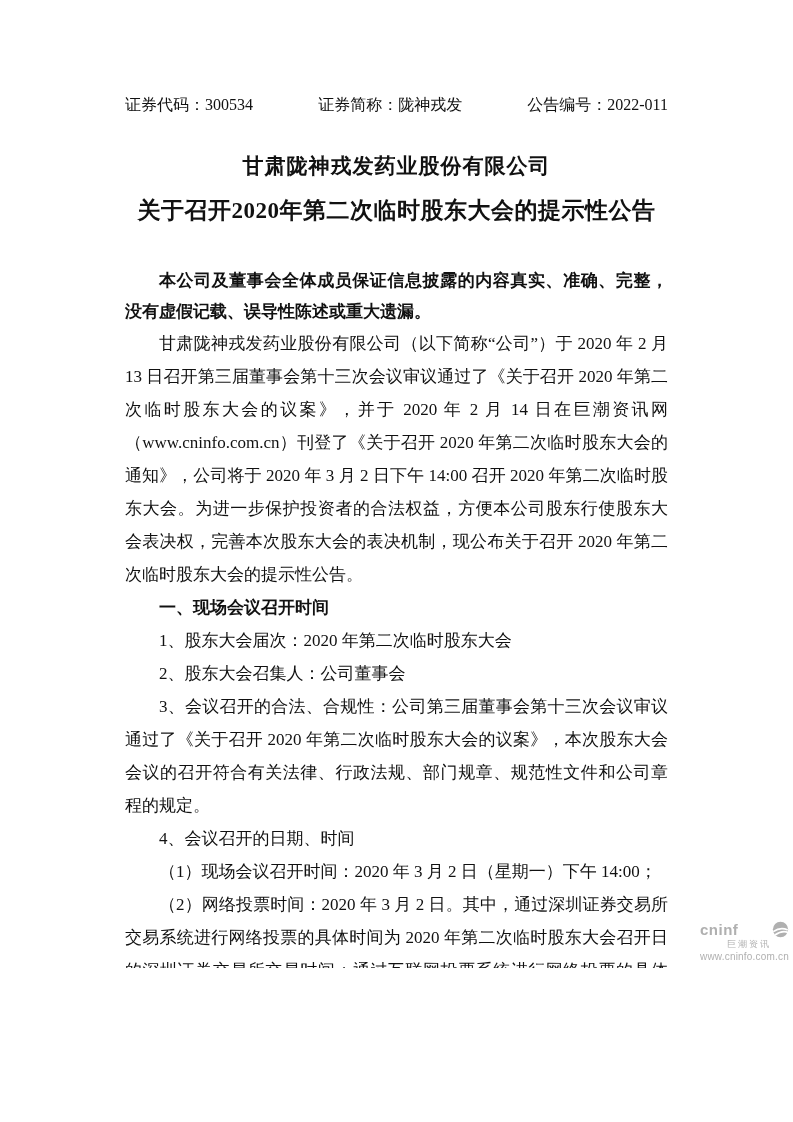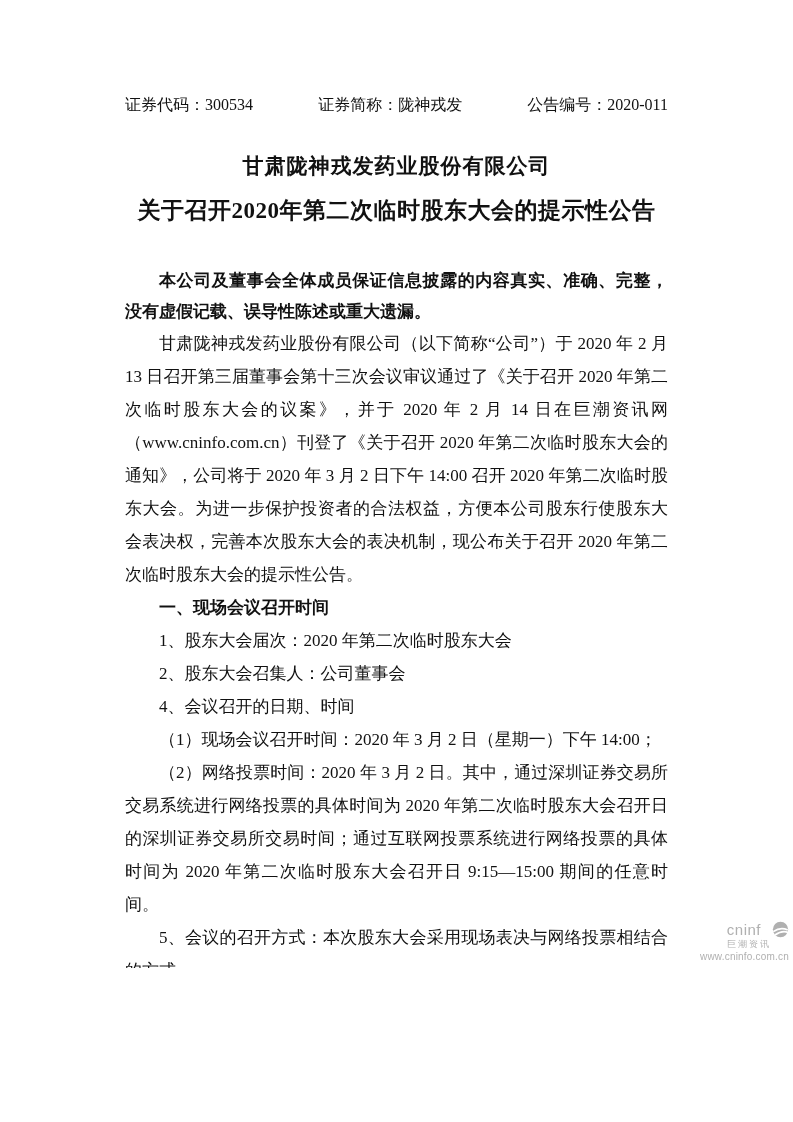--- a/index.html
+++ b/index.html
@@ -64,24 +64,24 @@
     right: 4px;
     bottom: 6px;
     text-align: right;
     color: #b0b0b0;
     font-family: "Liberation Sans", "DejaVu Sans", sans-serif;
     line-height: 1.15;
   }
   .brand-row {
     display: flex;
     align-items: center;
-    justify-content: flex-end;
+    justify-content: space-between;
     gap: 11px;
     font-size: 15px;
-    font-weight: normal;
+    font-weight: bold;
     letter-spacing: 0.5px;
   }
   .brand-cn {
     font-size: 9px;
     letter-spacing: 2px;
     margin-right: 18px;
     margin-top: 1px;
   }
   .brand-url {
     font-size: 10px;
@@ -92,35 +92,36 @@
 </style>
 </head>
 <body>
 
 <div class="page">
   <div class="content">
 
     <div class="header-row">
       <span>证券代码：300534</span>
       <span>证券简称：陇神戎发</span>
-      <span>公告编号：2020-011</span>
+      <span>公告编号：2022-011</span>
     </div>
 
     <h1 class="title1">甘肃陇神戎发药业股份有限公司</h1>
     <h2 class="title2">关于召开2020年第二次临时股东大会的提示性公告</h2>
 
     <p class="disclaimer">本公司及董事会全体成员保证信息披露的内容真实、准确、完整，没有虚假记载、误导性陈述或重大遗漏。</p>
 
 
     <p class="body">甘肃陇神戎发药业股份有限公司（以下简称“公司”）于 2020 年 2 月 13 日召开第三届董事会第十三次会议审议通过了《关于召开 2020 年第二次临时股东大会的议案》，并于 2020 年 2 月 14 日在巨潮资讯网（www.cninfo.com.cn）刊登了《关于召开 2020 年第二次临时股东大会的通知》，公司将于 2020 年 3 月 2 日下午 14:00 召开 2020 年第二次临时股东大会。为进一步保护投资者的合法权益，方便本公司股东行使股东大会表决权，完善本次股东大会的表决机制，现公布关于召开 2020 年第二次临时股东大会的提示性公告。</p>
 
     <p class="body bold">一、现场会议召开时间</p>
 
     <p class="body">1、股东大会届次：2020 年第二次临时股东大会</p>
     <p class="body">2、股东大会召集人：公司董事会</p>
+    <p class="body">3、会议召开的合法、合规性：公司第三届董事会第十三次会议审议通过了《关于召开 2020 年第二次临时股东大会的议案》，本次股东大会会议的召开符合有关法律、行政法规、部门规章、规范性文件和公司章程的规定。</p>
     <p class="body">4、会议召开的日期、时间</p>
     <p class="body">（1）现场会议召开时间：2020 年 3 月 2 日（星期一）下午 14:00；</p>
     <p class="body">（2）网络投票时间：2020 年 3 月 2 日。其中，通过深圳证券交易所交易系统进行网络投票的具体时间为 2020 年第二次临时股东大会召开日的深圳证券交易所交易时间；通过互联网投票系统进行网络投票的具体时间为 2020 年第二次临时股东大会召开日 9:15—15:00 期间的任意时间。</p>
     <p class="body">5、会议的召开方式：本次股东大会采用现场表决与网络投票相结合的方式</p>
 
   </div>
 
   <div class="watermark">
     <div class="brand-row">
       <span>cninf</span>

